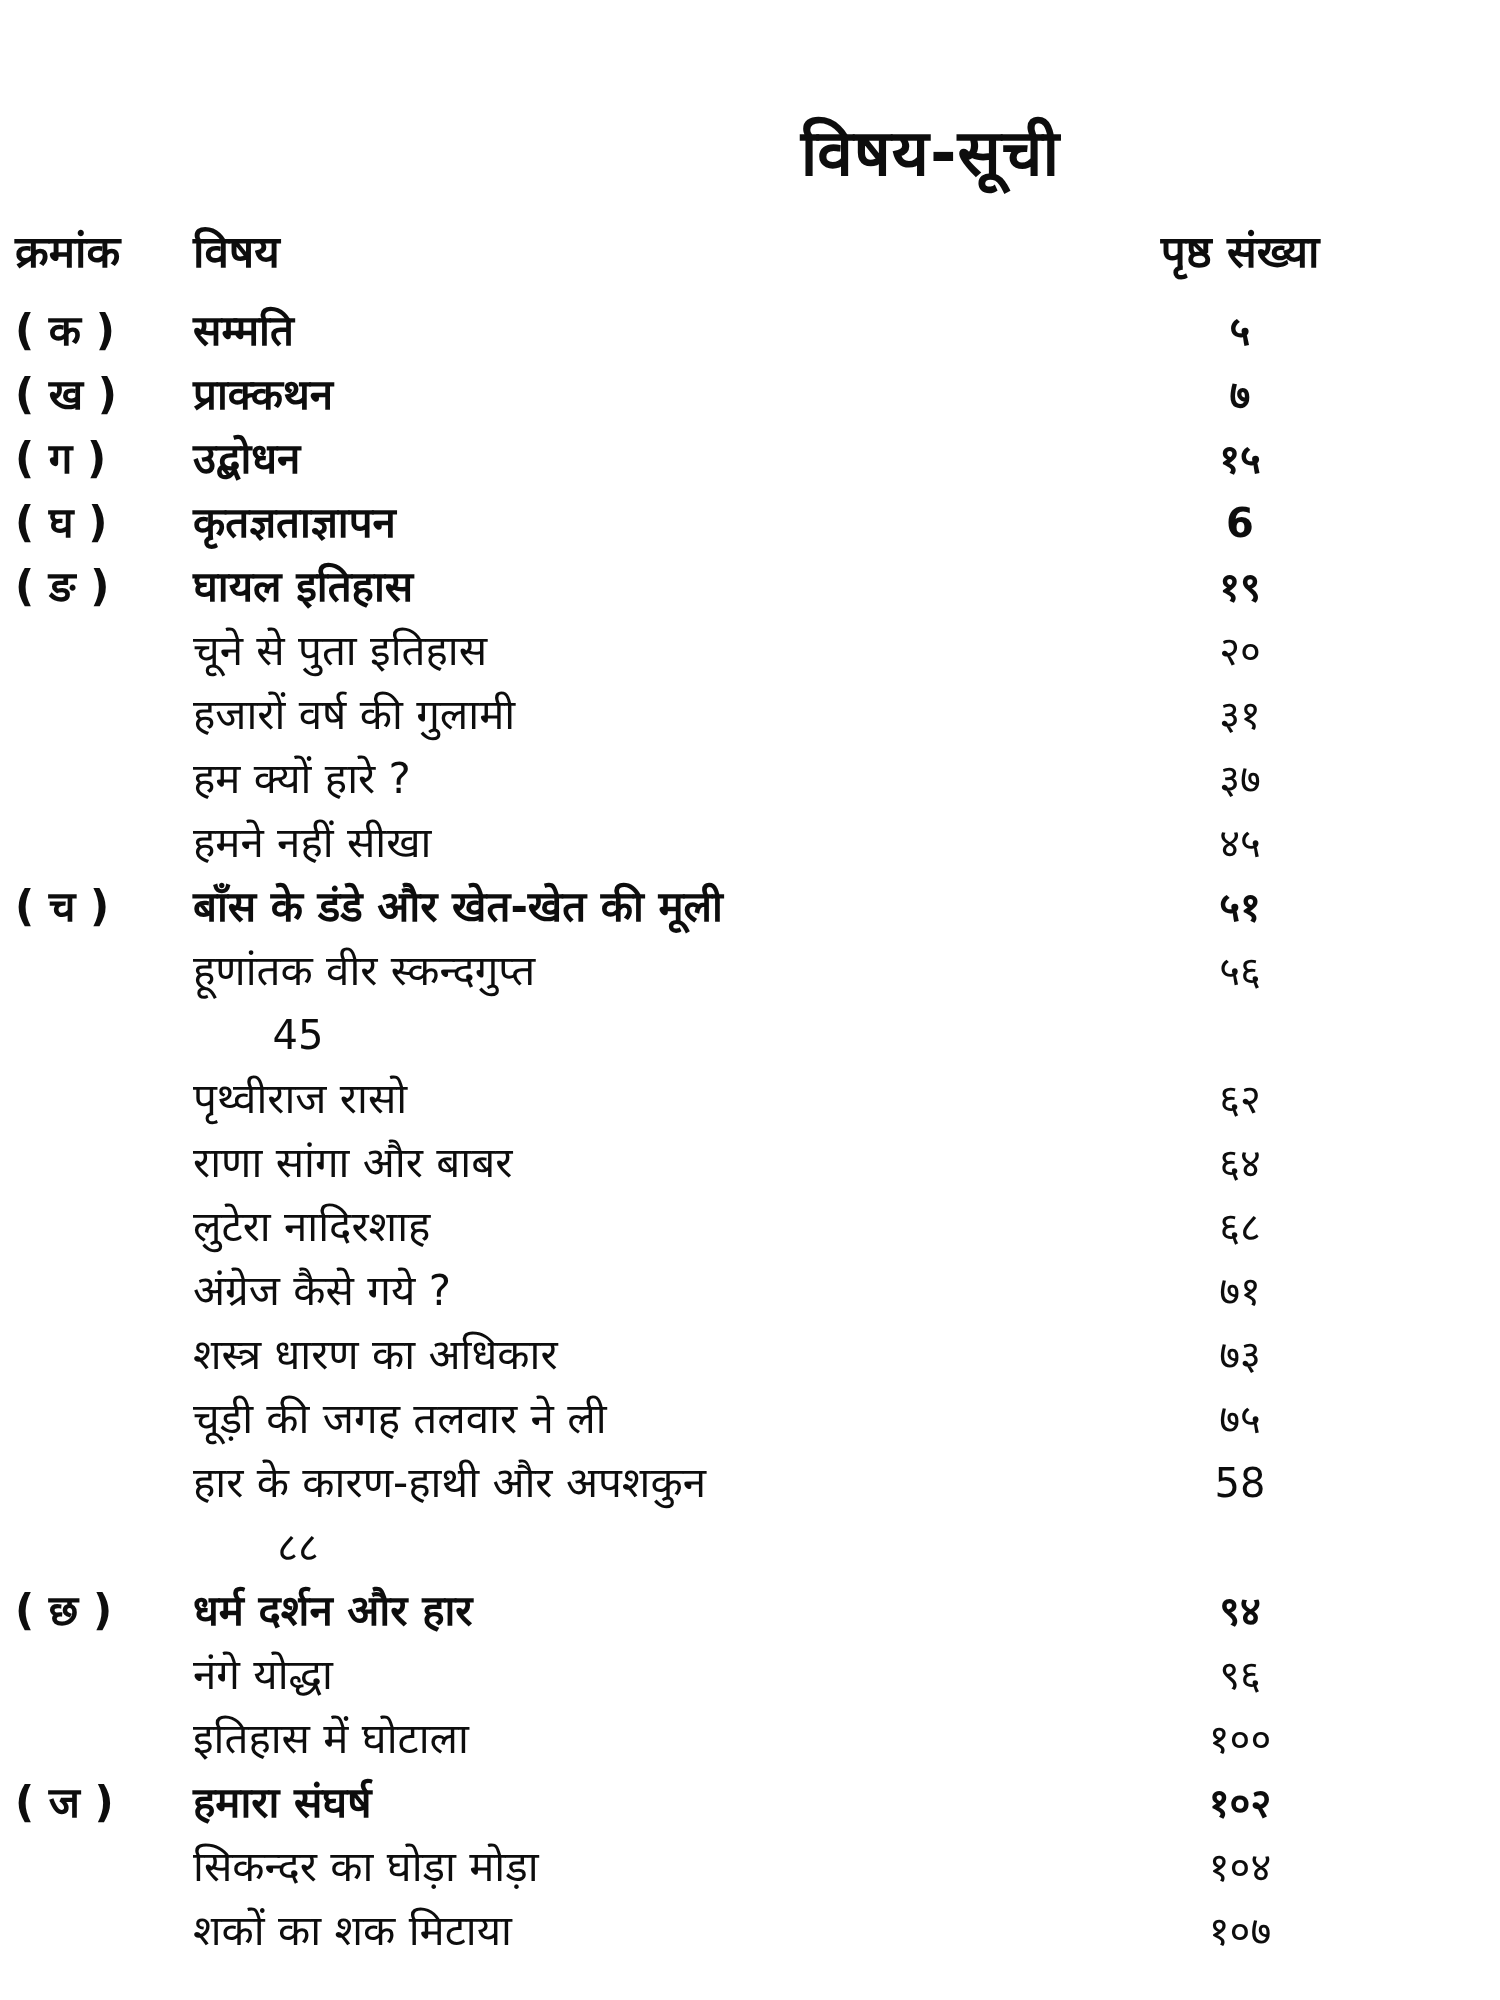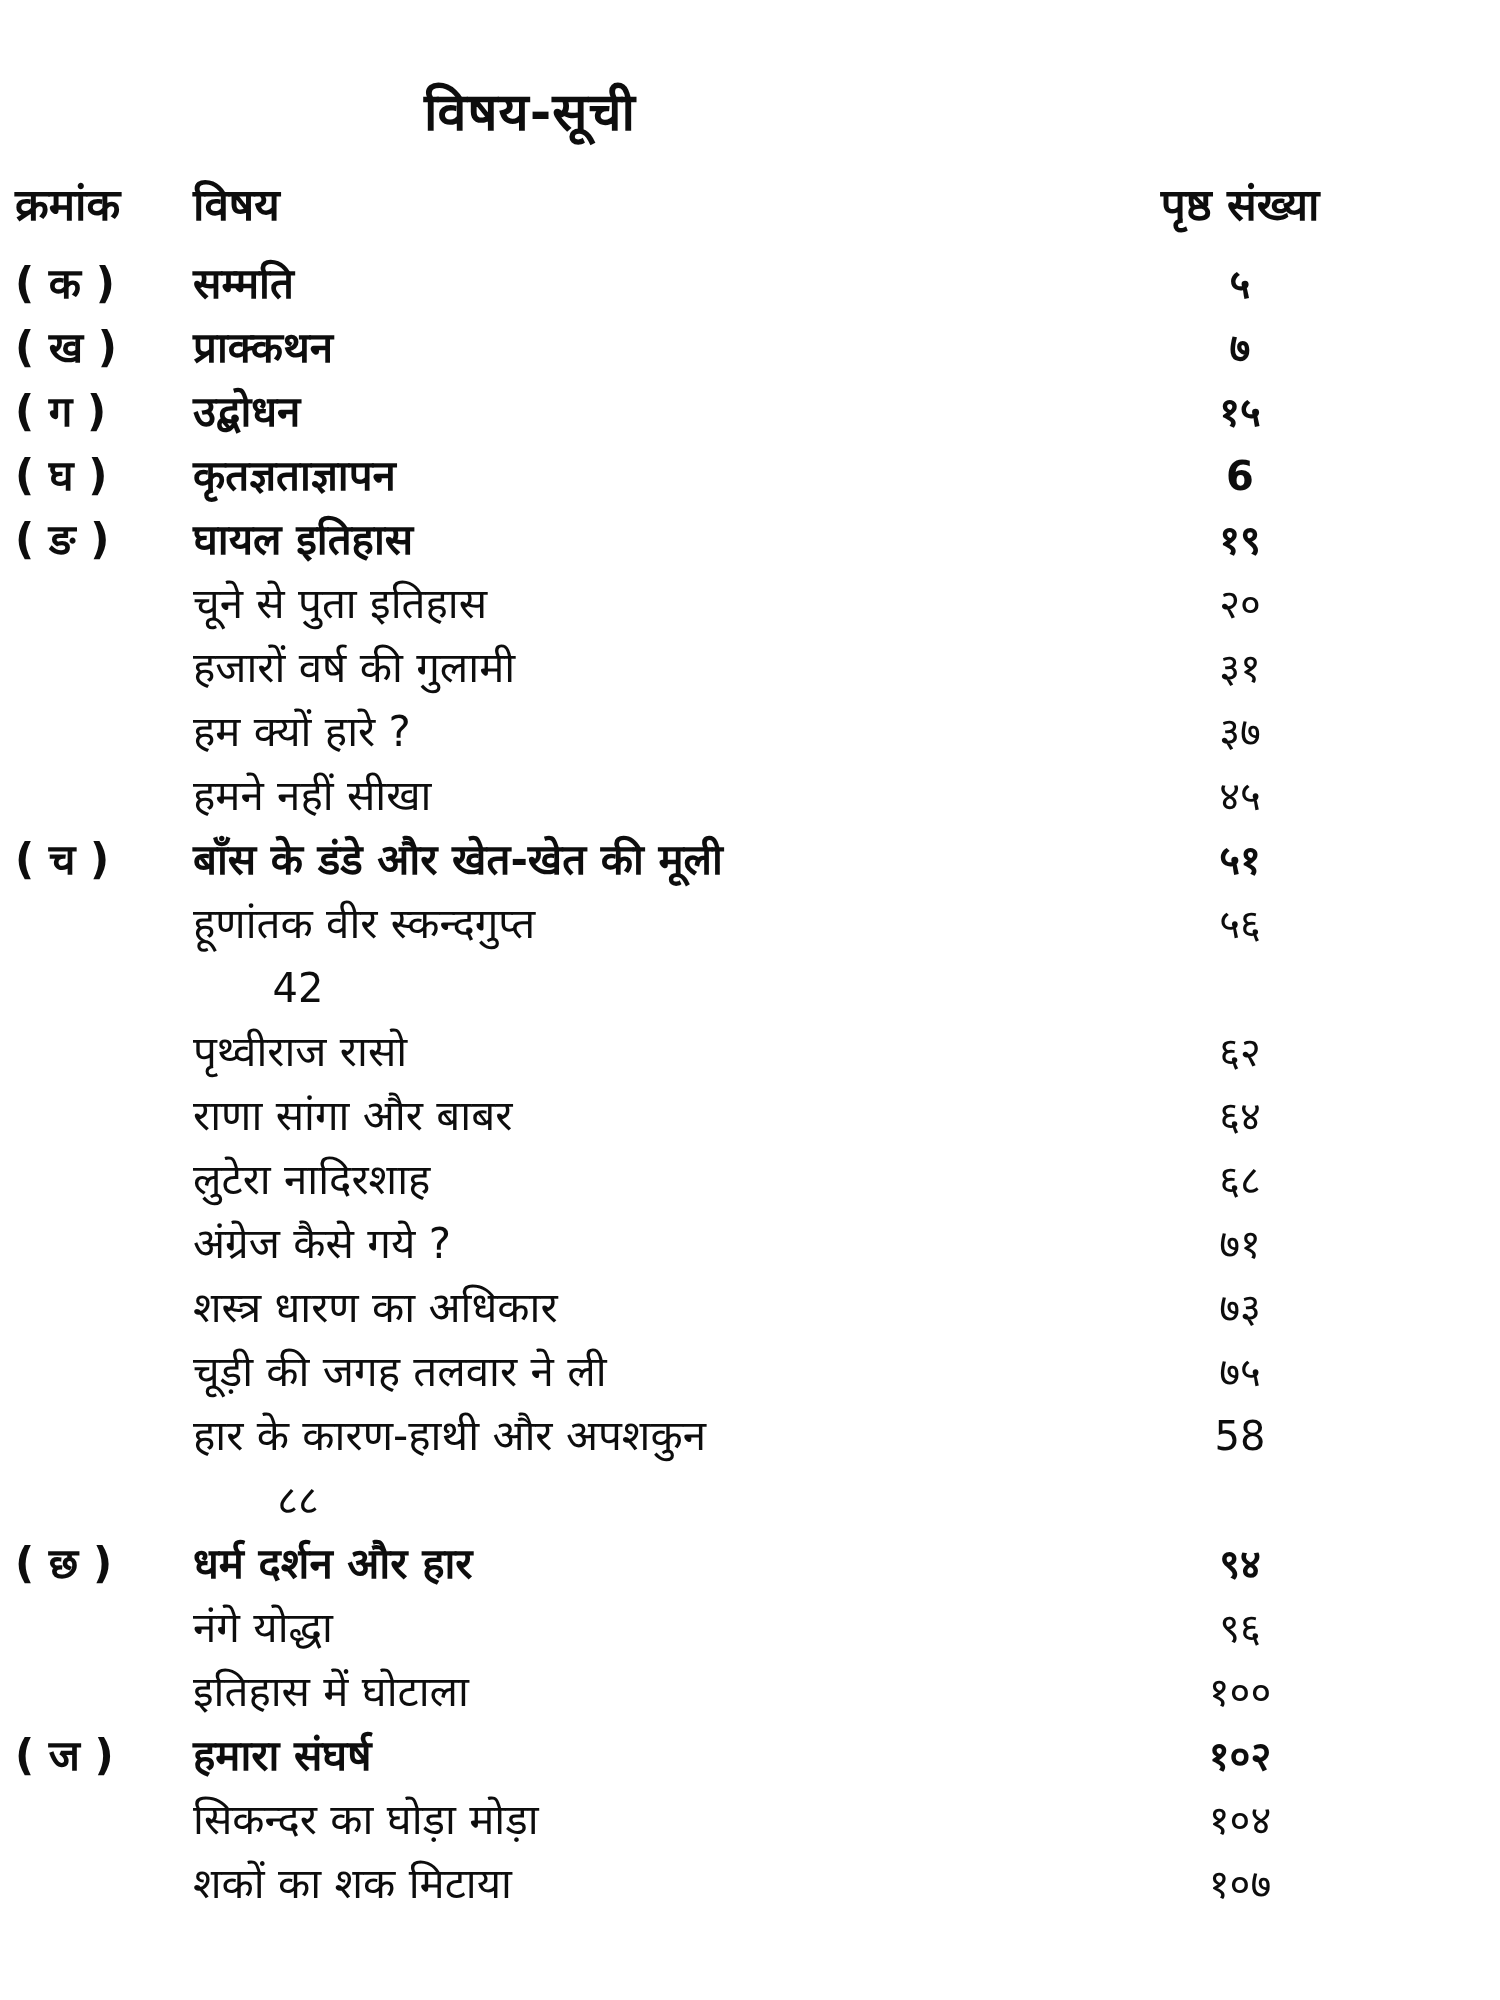--- a/index.html
+++ b/index.html
@@ -12,23 +12,23 @@
     width: 1500px;
     height: 2000px;
     background: #ffffff;
     color: #0d0d0d;
     font-family: "DejaVu Sans", "Liberation Sans", sans-serif;
     overflow: hidden;
   }
   .title {
     width: 1060px;
     margin: 0;
-    padding-top: 84px;
-    text-align: center;
-    font-size: 52px;
+    padding-top: 118px;
+    text-align: right;
+    font-size: 64px;
     line-height: 1.1;
     font-weight: 700;
     letter-spacing: 1px;
   }
   .toc {
     box-sizing: border-box;
     width: 1345px;
     padding-left: 15px;
     margin-top: 38px;
   }
@@ -139,21 +139,21 @@
     <span class="col-subject">बाँस के डंडे और खेत-खेत की मूली</span>
     <span class="col-page">५१</span>
   </div>
         <div class="toc-row">
     <span class="col-serial"></span>
     <span class="col-subject">हूणांतक वीर स्कन्दगुप्त</span>
     <span class="col-page">५६</span>
   </div>
         <div class="toc-row">
     <span class="col-serial"></span>
-    <span class="col-page">42</span>
+    <span class="col-page">45</span>
   </div>
         <div class="toc-row">
     <span class="col-serial"></span>
     <span class="col-subject">पृथ्वीराज रासो</span>
     <span class="col-page">६२</span>
   </div>
         <div class="toc-row">
     <span class="col-serial"></span>
     <span class="col-subject">राणा सांगा और बाबर</span>
     <span class="col-page">६४</span>

